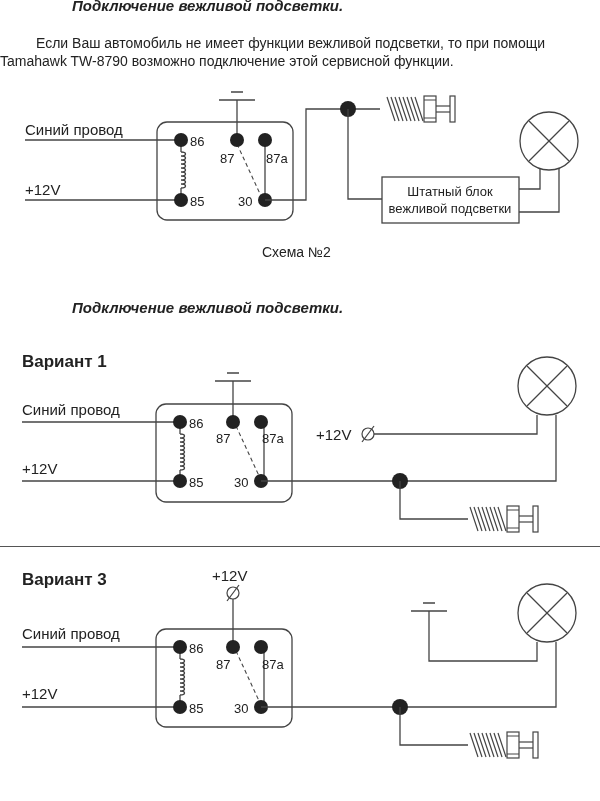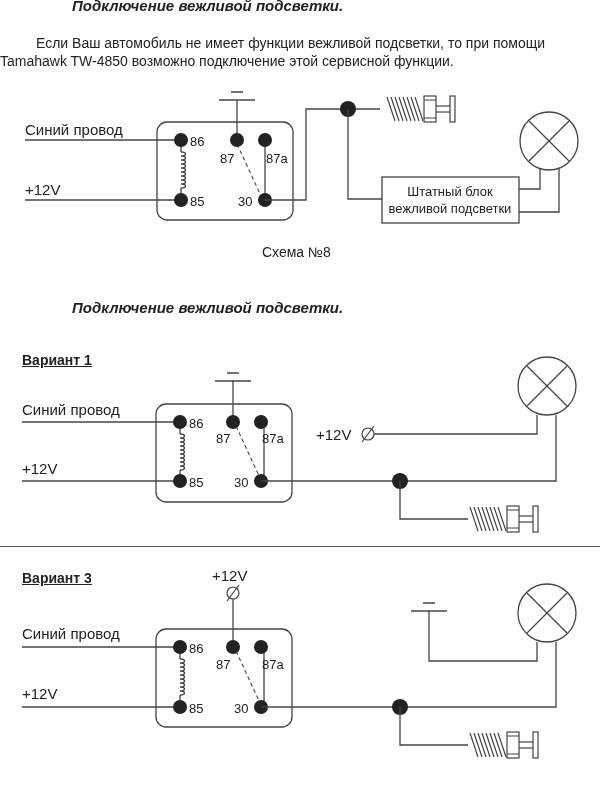--- a/index.html
+++ b/index.html
@@ -2,34 +2,34 @@
 <html><head>
 <meta charset="utf-8">
 <style>
   html, body { margin: 0; padding: 0; background: #ffffff; }
   body { width: 600px; height: 801px; position: relative; overflow: hidden;
          font-family: "Liberation Sans", sans-serif; color: #222; }
   .txt { position: absolute; white-space: nowrap; }
   .h-italic { font-weight: bold; font-style: italic; font-size: 15px; }
   .para { font-size: 14px; }
   .caption { font-size: 14px; }
-  .variant { font-weight: bold; font-size: 14px; text-decoration: underline; }
+  .variant { font-weight: bold; font-size: 17px; }
   svg { position: absolute; left: 0; top: 0; }
   svg text { font-family: "Liberation Sans", sans-serif; fill: #222; }
   .wire { stroke: #444; stroke-width: 1.3; fill: none; }
   .dot { fill: #222; }
   .sep { position: absolute; left: 0; top: 546px; width: 600px; height: 0; border-top: 1.5px solid #555; }
 </style>
 </head>
 <body>
 
 <div class="txt h-italic" style="left:72px; top:-3px;">Подключение вежливой подсветки.</div>
 <div class="txt para" style="left:36px; top:35px;">Если Ваш автомобиль не имеет функции вежливой подсветки, то при помощи</div>
-<div class="txt para" style="left:0px; top:53px;">Tamahawk TW-4850 возможно подключение этой сервисной функции.</div>
-<div class="txt caption" style="left:262px; top:244px;">Схема №8</div>
+<div class="txt para" style="left:0px; top:53px;">Tamahawk TW-8790 возможно подключение этой сервисной функции.</div>
+<div class="txt caption" style="left:262px; top:244px;">Схема №2</div>
 <div class="txt h-italic" style="left:72px; top:299px;">Подключение вежливой подсветки.</div>
 <div class="txt variant" style="left:22px; top:352px;">Вариант 1</div>
 <div class="sep"></div>
 <div class="txt variant" style="left:22px; top:570px;">Вариант 3</div>
 <div class="txt caption" style="left:262px; top:786px;margin-top:44px;">Схема №7</div>
 
 <svg width="600" height="801" viewBox="0 0 600 801">
   <defs>
 
     <g id="relay-core">

